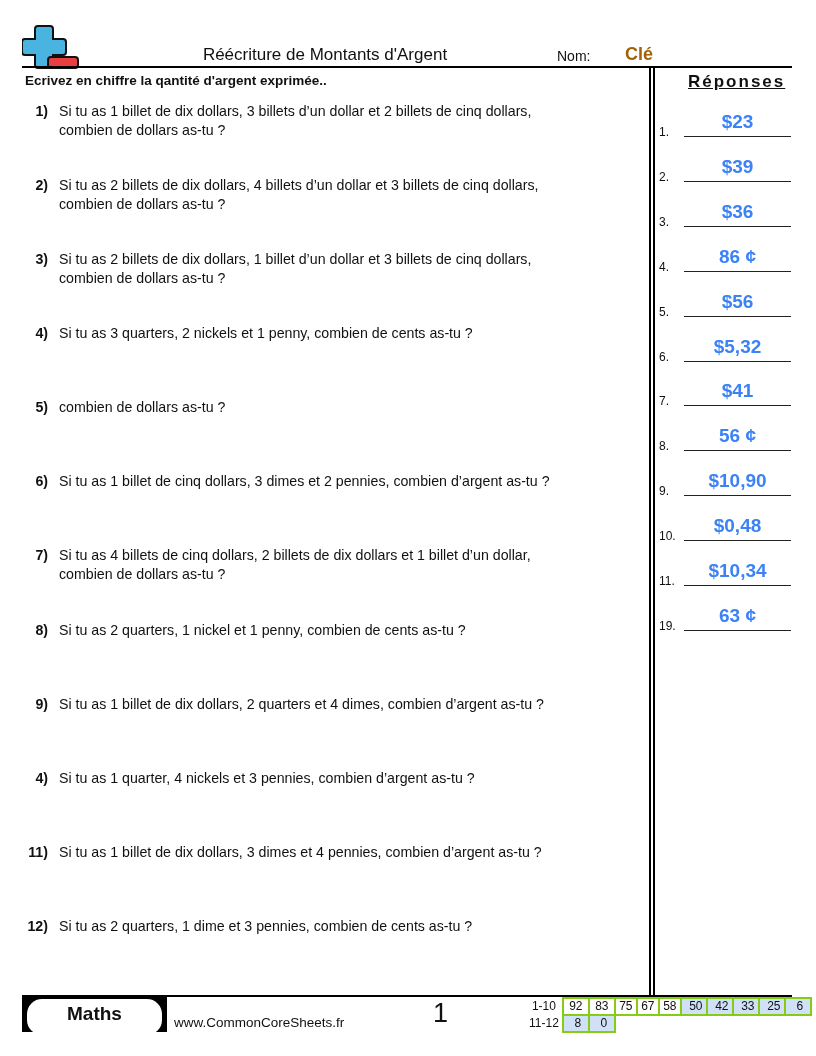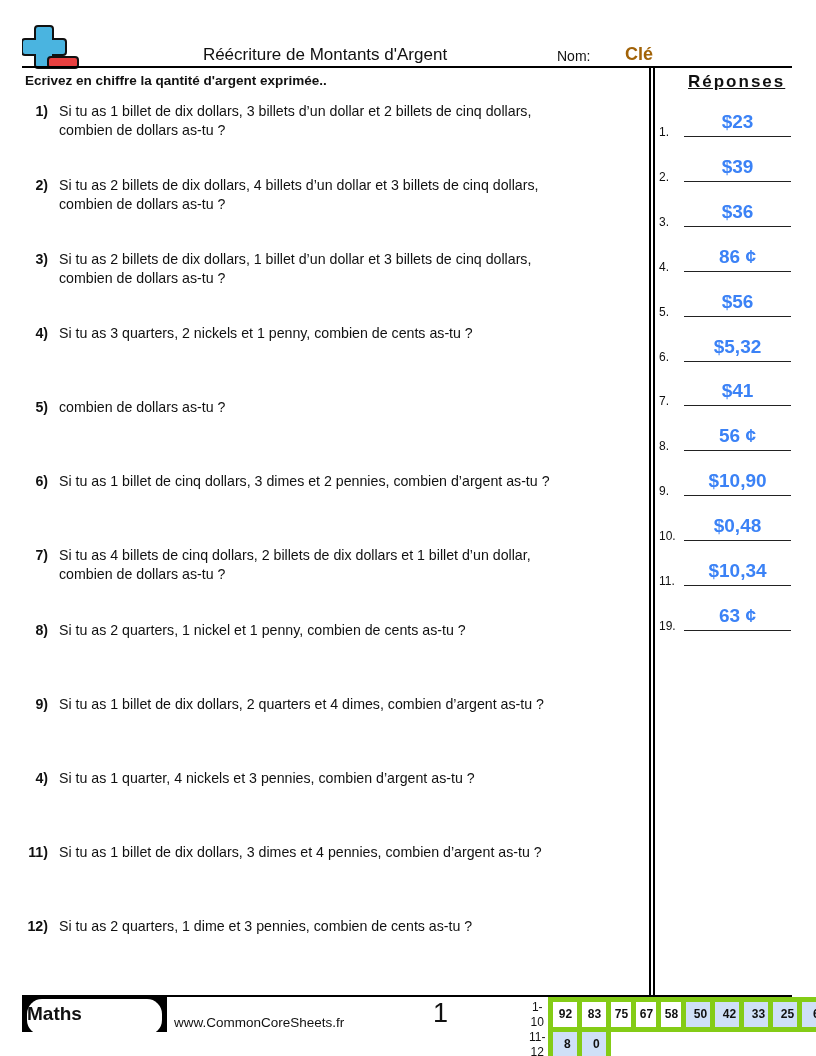--- a/index.html
+++ b/index.html
@@ -17,27 +17,27 @@
   .answers-title { left:688px; top:72px; font-size:17px; font-weight:bold; letter-spacing:2px; text-decoration:underline; }
   .question { position:absolute; left:0; width:620px; font-size:14.2px; line-height:19px; }
   .q-num { position:absolute; right:572px; font-weight:bold; text-align:right; white-space:nowrap; }
   .q-text { position:absolute; left:59px; width:560px; }
   .answer-row { position:absolute; left:659px; width:140px; height:26px; }
   .a-num { position:absolute; left:0; bottom:0; font-size:12px; }
   .a-line { position:absolute; left:25px; right:8px; bottom:2px; height:1.5px; background:#222; }
   .a-val { position:absolute; left:25px; right:8px; bottom:6px; text-align:center; font-size:19px; font-weight:bold; color:#3b82f6; }
   .hline-bottom { left:22px; top:995px; width:770px; height:1.5px; background:#000; }
   .maths-box { left:22px; top:996px; width:145px; height:36px; background:#000; }
-  .maths-pill { left:27px; top:999px; width:135px; height:36px; background:#fff; border-radius:15px; text-align:left; font-size:19px; font-weight:bold; line-height:29px; }
+  .maths-pill { left:27px; top:999px; width:135px; height:36px; background:#fff; border-radius:15px; text-align:center; font-size:19px; font-weight:bold; line-height:29px; }
   .site { left:174px; top:1015px; font-size:13.5px; }
   .page-num { left:433px; top:998px; font-size:27px; }
   table.score { position:absolute; left:526px; top:997px; border-collapse:collapse; font-size:12px; }
   table.score td { height:15px; padding:0 3px; text-align:center; line-height:15px; }
   table.score td.lbl { text-align:center; padding-right:3px; }
-  table.score td.c { border:5px solid #84cc16; min-width:14px;font-weight:bold; }
+  table.score td.c { border:2px solid #84cc16; min-width:14px; }
   table.score td.blue { background:#cfe0f7;padding-left:7px; }
 </style>
 </head>
 <body>
 
 <div class="abs logo">
   <svg width="58" height="46" viewBox="0 0 58 46">
     <path d="M16 2 h12 a3 3 0 0 1 3 3 v10 h10 a3 3 0 0 1 3 3 v10 a3 3 0 0 1 -3 3 h-10 v10 a3 3 0 0 1 -3 3 h-12 a3 3 0 0 1 -3 -3 v-10 h-10 a3 3 0 0 1 -3 -3 v-10 a3 3 0 0 1 3 -3 h10 v-10 a3 3 0 0 1 3 -3 z" fill="#4ab4e0" stroke="#111" stroke-width="2"></path>
     <rect x="26" y="33" width="30" height="11" rx="3" fill="#e84040" stroke="#111" stroke-width="2"></rect>
   </svg>

